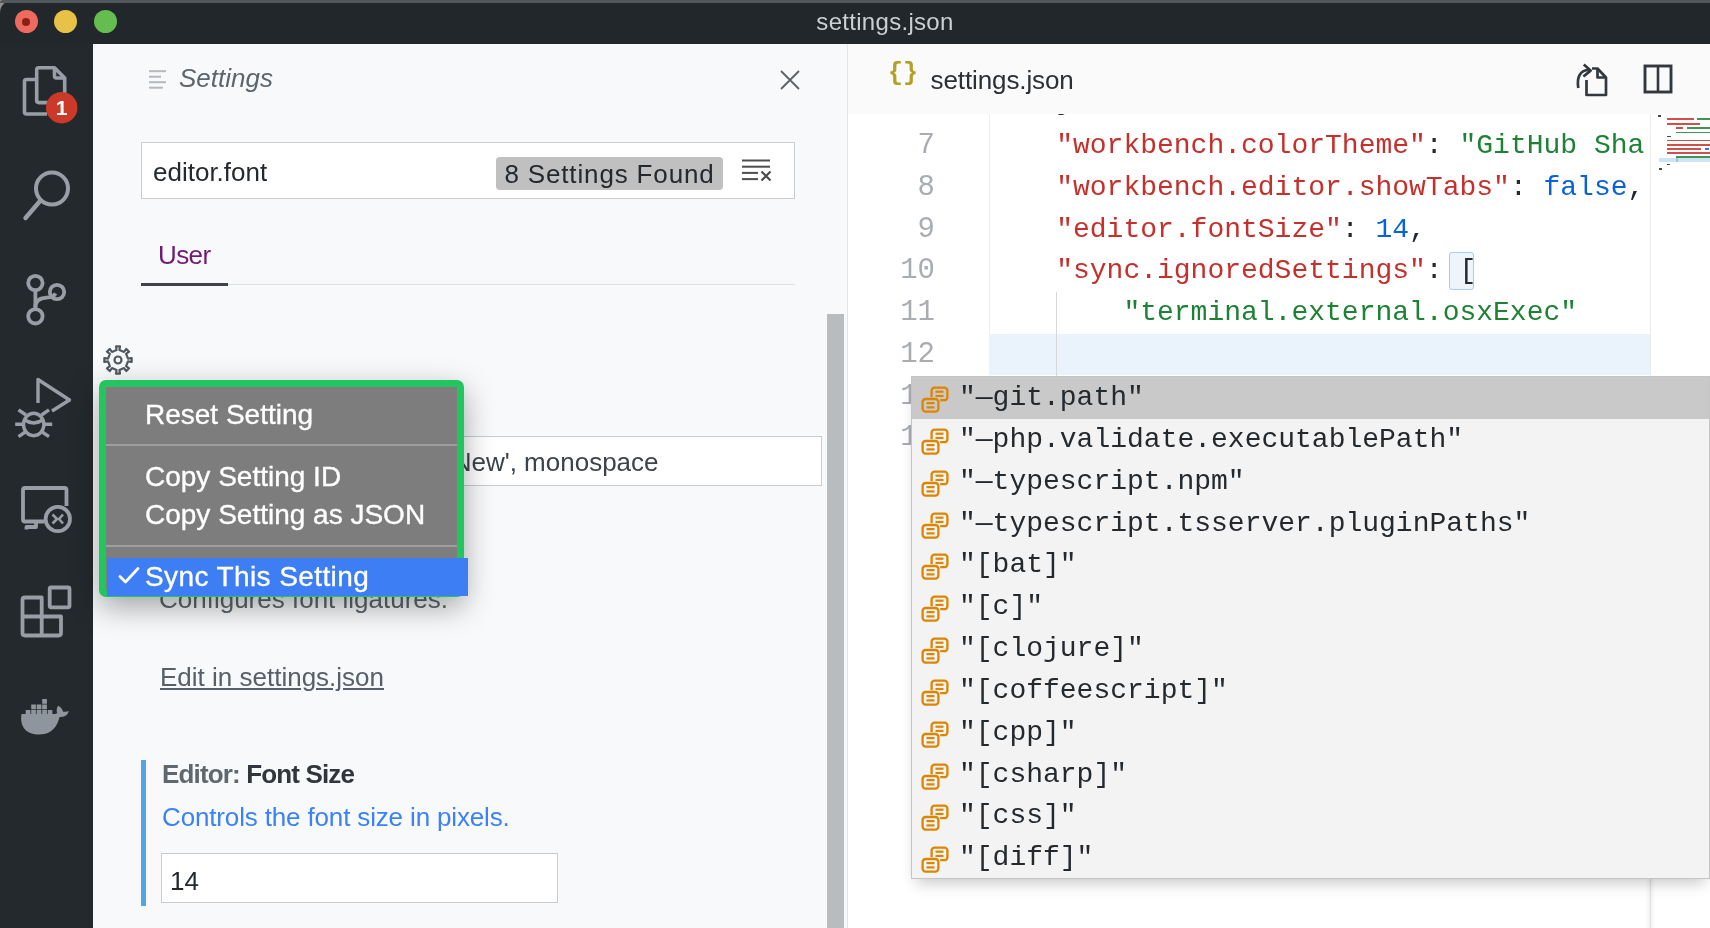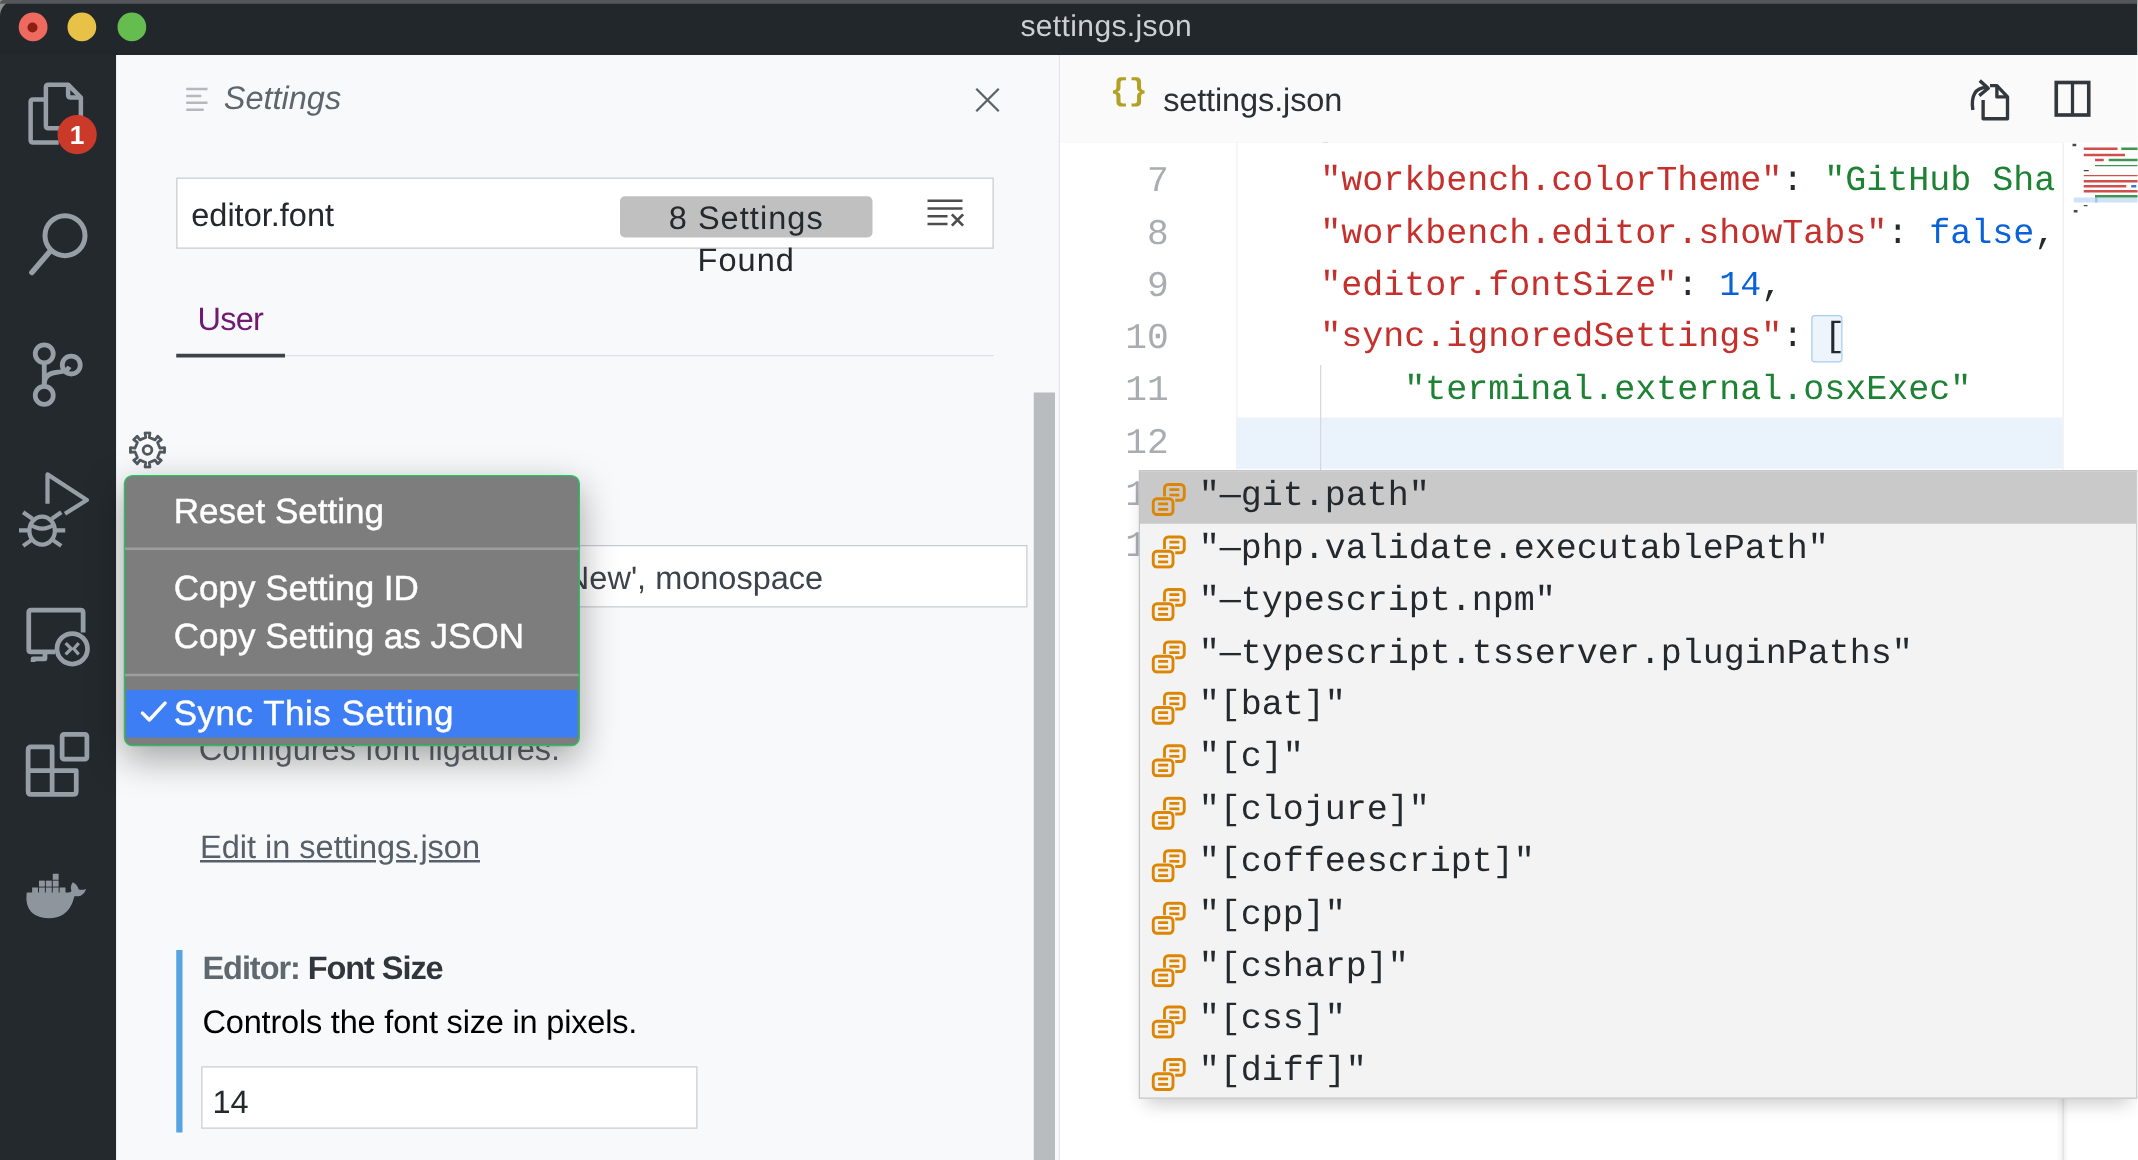--- a/index.html
+++ b/index.html
@@ -108,21 +108,21 @@
       <line x1="2" y1="18.7" x2="16" y2="18.7"></line>
     </g>
   </svg>
   <div class="abs" style="left:179px;top:63px;font-size:26px;font-style:italic;color:#5d656d;">Settings</div>
   <svg class="abs" style="left:778px;top:68px;" width="24" height="24" viewBox="0 0 24 24">
     <path d="M3 3 L21 21 M21 3 L3 21" stroke="#5a6268" stroke-width="1.8"></path>
   </svg>
 
   <div class="abs" style="left:141px;top:142px;width:654px;height:57px;background:#fff;border:1px solid #c8cbcf;box-sizing:border-box;"></div>
   <div class="abs" style="left:153px;top:144px;height:57px;line-height:57px;font-size:26px;color:#24292e;">editor.font</div>
-  <div class="abs" style="left:496px;top:157px;width:202px;height:33px;background:#c0c0c0;border-radius:4px;text-align:center;line-height:34px;font-size:26px;letter-spacing:0.85px;color:#24292e;">8 Settings Found</div>
+  <div class="abs" style="left:496px;top:157px;width:227px;height:33px;background:#c0c0c0;border-radius:4px;text-align:center;line-height:34px;font-size:26px;letter-spacing:0.85px;color:#24292e;">8 Settings Found</div>
   <svg class="abs" style="left:740px;top:158px;" width="32" height="26" viewBox="0 0 32 26">
     <g stroke="#4d4d4d" stroke-width="2">
       <line x1="2" y1="2.5" x2="30" y2="2.5"></line>
       <line x1="2" y1="8.7" x2="30" y2="8.7"></line>
       <line x1="2" y1="14.9" x2="18" y2="14.9"></line>
       <line x1="2" y1="21.1" x2="18" y2="21.1"></line>
       <path d="M21.5 13.5 l9,9 M30.5 13.5 l-9,9" stroke-width="2.2"></path>
     </g>
   </svg>
 
@@ -138,21 +138,21 @@
   </svg>
 
   <div class="abs" style="left:160px;top:436px;width:662px;height:50px;background:#fff;border:1px solid #c9cccf;box-sizing:border-box;"></div>
   <div class="abs" style="left:452.7px;top:437px;height:50px;line-height:50px;font-size:26px;color:#3c434a;">New', monospace</div>
 
   <div class="abs" style="left:159px;top:584px;font-size:26px;color:#5d656d;">Configures font ligatures.</div>
   <div class="abs" style="left:160px;top:662px;font-size:26px;color:#57606a;text-decoration:underline;">Edit in settings.json</div>
 
   <div class="abs" style="left:141px;top:760px;width:5px;height:146px;background:#55a3e0;"></div>
   <div class="abs" style="left:162px;top:758.5px;font-size:26px;letter-spacing:-0.85px;font-weight:600;"><span style="color:#5f676f;">Editor: </span><span style="color:#30363c;">Font Size</span></div>
-  <div class="abs" style="left:162px;top:802px;font-size:26px;letter-spacing:-0.15px;color:#000000;">Controls the font size in pixels.</div>
+  <div class="abs" style="left:162px;top:802px;font-size:26px;letter-spacing:-0.15px;color:#3b82f6;">Controls the font size in pixels.</div>
   <div class="abs" style="left:161px;top:853px;width:397px;height:50px;background:#fff;border:1px solid #c9cccf;box-sizing:border-box;"></div>
   <div class="abs" style="left:170px;top:856px;height:50px;line-height:50px;font-size:26px;color:#24292e;">14</div>
 
   <div class="abs" style="left:848px;top:44px;width:862px;height:70px;background:#fafafa;"></div>
   <div class="abs" style="left:848px;top:114px;width:862px;height:1px;background:#e4e4e4;"></div>
   <div class="abs" style="left:848px;top:115px;width:862px;height:12px;background:linear-gradient(to bottom,rgba(0,0,0,0.05),rgba(0,0,0,0));"></div>
   <div class="abs mono" style="left:888px;top:59px;font-size:25px;color:#b3a125;font-weight:bold;letter-spacing:0;">{}</div>
   <div class="abs" style="left:930.5px;top:65px;font-size:26px;letter-spacing:-0.1px;color:#2b3035;">settings.json</div>
 
   <svg class="abs" style="left:1574px;top:62px;" width="36" height="36" viewBox="0 0 36 36">
@@ -359,21 +359,21 @@
           <line x1="15.5" y1="10" x2="23.5" y2="10" stroke="#dd8500" stroke-width="2.2"></line>
           <rect x="0.8" y="11.2" width="19.4" height="16.2" fill="#f3f3f3" stroke="none"></rect>
           <rect x="2.6" y="13" width="15.8" height="12.6" rx="3" fill="none" stroke="#dd8500" stroke-width="2.3"></rect>
           <line x1="6.5" y1="17.1" x2="14.5" y2="17.1" stroke="#dd8500" stroke-width="2.2"></line>
           <line x1="6.5" y1="21.4" x2="14.5" y2="21.4" stroke="#dd8500" stroke-width="2.2"></line>
         </svg>
         <span class="ddtxt mono">"[diff]"</span>
       </div>
   </div>
 
-  <div class="abs" style="left:99px;top:380px;width:365px;height:217px;background:#7d7d7d;border:1px solid #22c55e;border-radius:7px;box-sizing:border-box;box-shadow:0 10px 30px rgba(0,0,0,0.35);" id="ctxmenu">
+  <div class="abs" style="left:99px;top:380px;width:365px;height:217px;background:#7d7d7d;border:7px solid #22c55e;border-radius:7px;box-sizing:border-box;box-shadow:0 10px 30px rgba(0,0,0,0.35);" id="ctxmenu">
     <div class="mitem" style="top:12px;">Reset Setting</div>
     <div class="abs" style="left:0;top:57px;width:100%;height:2px;background:#9e9e9e;"></div>
     <div class="mitem" style="top:73.5px;">Copy Setting ID</div>
     <div class="mitem" style="top:111.5px;">Copy Setting as JSON</div>
     <div class="abs" style="left:0;top:158px;width:100%;height:2px;background:#9e9e9e;"></div>
     <div class="abs" style="left:1px;top:171px;width:361px;height:38px;background:#3d7ef5;"></div>
     <svg class="abs" style="left:12px;top:178px;" width="22" height="22" viewBox="0 0 22 22">
       <path d="M2 11.5 l5.5 5.5 L20 3.5" fill="none" stroke="#fff" stroke-width="2.8" stroke-linecap="round" stroke-linejoin="round"></path>
     </svg>
     <div class="mitem" style="top:173.5px;letter-spacing:0.4px;">Sync This Setting</div>

